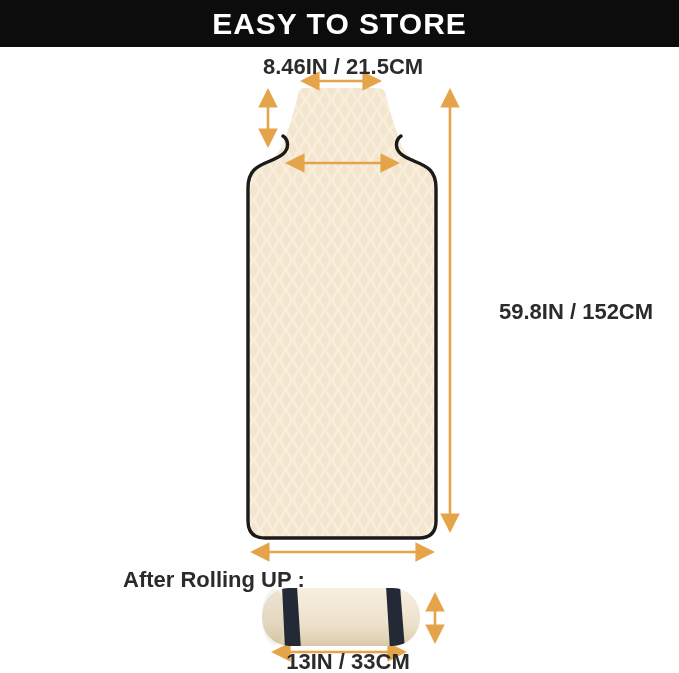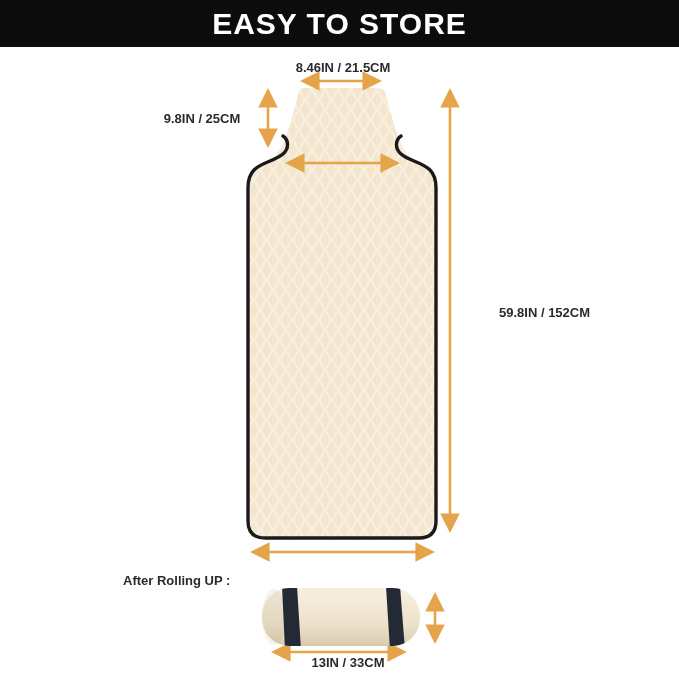--- a/index.html
+++ b/index.html
@@ -14,21 +14,21 @@
   }
   .banner{
     position:absolute; left:0; top:0; width:679px; height:47px;
     background:var(--banner-bg); display:flex; align-items:center; justify-content:center;
   }
   .banner-title{
     color:var(--banner-fg); font-size:30px; font-weight:bold; letter-spacing:1px;
   }
   svg.diagram{position:absolute; left:0; top:0;}
   .dim{
-    position:absolute; color:var(--text); font-size:13px; font-weight:bold;
+    position:absolute; color:var(--text); font-size:22px; font-weight:bold;
     white-space:nowrap; letter-spacing:0px;
   }
   .center-y{transform:translateY(-50%);}
   .center-xy{transform:translate(-50%,-50%);}
   .arrow{stroke:var(--arrow); stroke-width:2.6; fill:none;}
   .ah{fill:var(--arrow);}
   .towel-fill{fill:url(#argyle);}
   .towel-outline{fill:none; stroke:var(--outline); stroke-width:3.4; stroke-linecap:round;}
   .pat-base{fill:var(--towel-base);}
   .pat-diamond{fill:var(--towel-pattern); opacity:.6;}
@@ -106,18 +106,17 @@
       <rect x="262" y="588" width="158" height="58" rx="27" ry="28" fill="url(#rollGrad)"></rect>
       <ellipse cx="274" cy="617" rx="12" ry="28" fill="rgba(120,100,70,0.08)"></ellipse>
       <g clip-path="url(#rollClip)">
         <path class="strap" fill="url(#strapGrad)" d="M 282,586 L 297,586 L 301,650 L 285,650 Z"></path>
         <path class="strap" fill="url(#strapGrad)" d="M 386,586 L 400,586 L 405,650 L 390,650 Z"></path>
       </g>
     </g>
   </svg>
 
   <div class="dim center-xy" style="left:343px; top:67px;">8.46IN / 21.5CM</div>
-  <div class="dim center-xy" style="left:202px; top:118px;">9.8IN / 25CM</div>
   <div class="dim center-y" style="left:462px; top:312px;margin-left:37px;">59.8IN / 152CM</div>
   <div class="dim center-y" style="left:123px; top:580px;">After Rolling UP :</div>
   <div class="dim center-xy" style="left:340px; top:662px;margin-left:8px;">13IN / 33CM</div>
 
 </div>
 
 </body></html>

